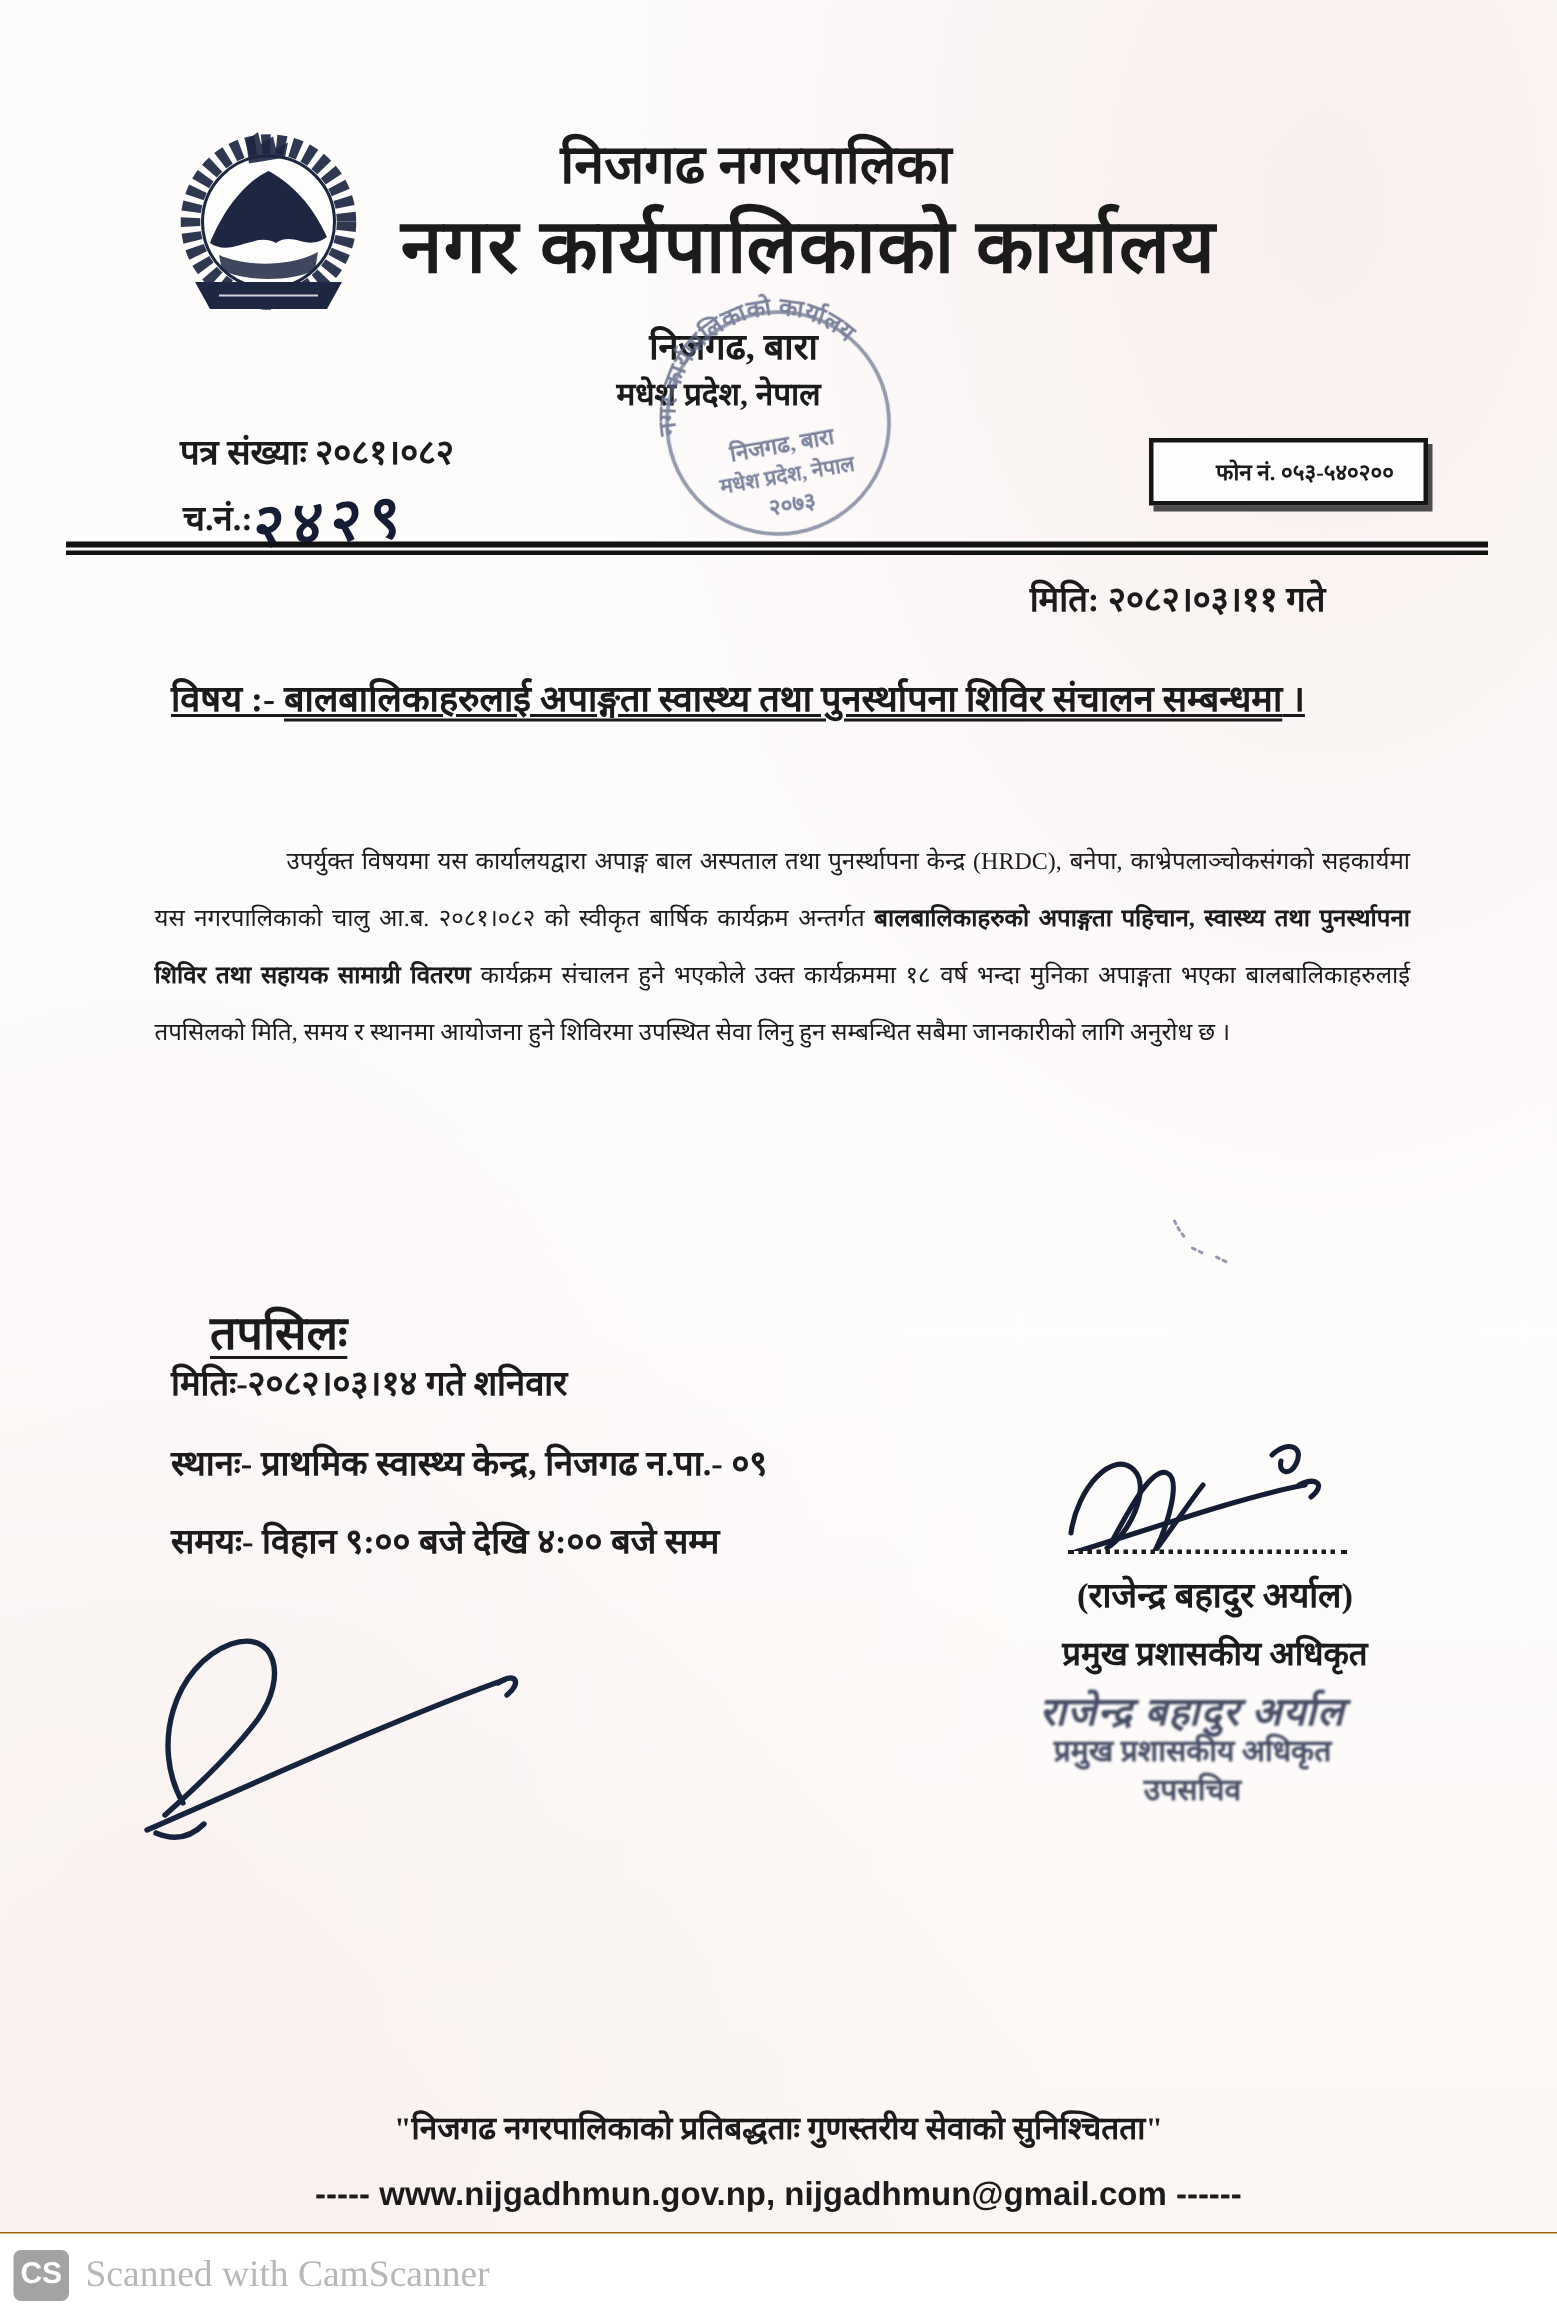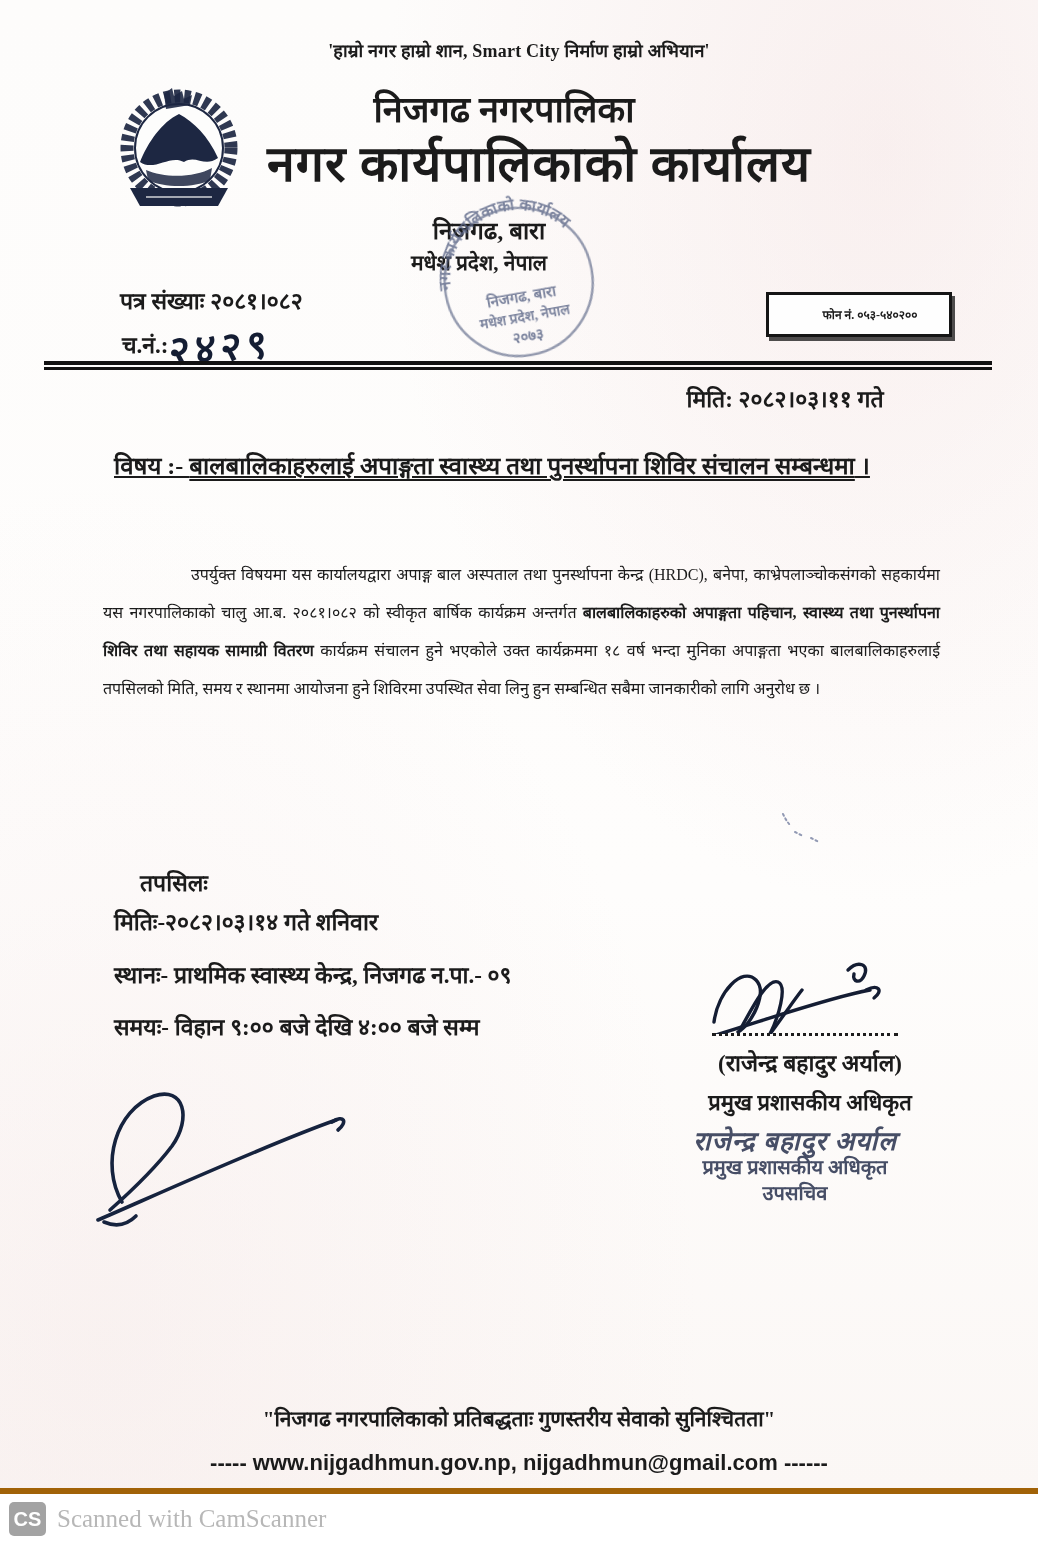--- a/index.html
+++ b/index.html
@@ -42,39 +42,39 @@
   .ch-line { left: 122px; top: 318px; font-size: 23px; }
   .ch-value {
     display: inline-block; font-size: 40px; font-weight: bold;
     color: #141d33; transform: rotate(-4deg) skewX(-6deg);
     letter-spacing: 5px; vertical-align: -8px;
   }
   .phone-box {
     left: 766px; top: 292px; width: 186px; height: 45px;
     border: 3px solid #151515; box-shadow: 3px 4px 0 rgba(20,20,20,0.75);
     display: flex; align-items: center; justify-content: center;
-    font-size: 12px; font-weight: bold; background: #fefefe; padding-left: 22px;
+    font-size: 15px; font-weight: bold; background: #fefefe; padding-left: 22px;
   }
   .rule {
     left: 44px; right: 46px; top: 361px; height: 9px;
     border-top: 4px solid #121212; border-bottom: 3px solid #121212;
   }
   .date-line { left: 620px; width: 330px; top: 382px; font-size: 23px; text-align: center; }
 
   .subject-line { left: 114px; top: 448px; font-size: 24px; text-decoration: underline; }
   .subject-underline { text-decoration: underline; text-underline-offset: 5px; text-decoration-thickness: 2px; }
 
   .body-par {
     left: 103px; right: 98px; top: 556px;
     font-size: 16px; line-height: 38px;
     text-align: justify; text-indent: 88px;
   }
 
-  .tapasil-head { left: 140px; top: 866px; font-size: 23px;
-    text-underline-offset: 5px; text-decoration-thickness: 2px; }
+  .tapasil-head { left: 140px; top: 866px; font-size: 31px;
+    text-decoration: underline; text-underline-offset: 5px; text-decoration-thickness: 2px; }
   .tapasil-item { left: 114px; font-size: 23px; }
   .t1 { top: 905px; }
   .t2 { top: 958px; }
   .t3 { top: 1010px; }
 
   .sig-svg { left: 698px; top: 948px; width: 210px; height: 86px; }
   .sig-rule { left: 712px; top: 1033px; width: 186px; border-bottom: 3px dotted #1d1d1d; }
   .sig-name { left: 650px; width: 320px; top: 1046px; font-size: 23px; text-align: center; }
   .sig-title { left: 650px; width: 320px; top: 1086px; font-size: 22px; text-align: center; }
 
@@ -87,40 +87,39 @@
   .smudge { left: 775px; top: 808px; width: 60px; height: 40px; opacity: .55; }
 
   .footer-quote { left: 0; right: 0; top: 1404px; font-size: 21px; }
   .footer-contact {
     left: 0; right: 0; top: 1450px; font-size: 22px; font-weight: bold;
     font-family: "Liberation Sans", "DejaVu Sans", sans-serif;
   }
 
   .scan-strip {
     position: absolute; left: 0; top: 1488px; width: 1038px; height: 56px;
-    background: #ffffff; border-top: 6px solid #a16207;
+    background: #ffffff; border-top: 1px solid #a16207;
     display: flex; align-items: center;
   }
   .cs-badge {
     margin-left: 9px; width: 37px; height: 34px; border-radius: 5px;
     background: #a3a3a3; color: #ffffff; font-weight: bold;
     font-family: "Liberation Sans", "DejaVu Sans", sans-serif;
     display: flex; align-items: center; justify-content: center; font-size: 20px;
   }
   .cs-text {
     margin-left: 11px; color: #b7b7b7; font-size: 25px;
     font-family: Liberation Serif, serif;
   }
 </style>
 </head>
 <body>
 
 <div class="paper">
 
-  <div class="abs slogan center b dev">'हाम्रो नगर हाम्रो शान, Smart City निर्माण हाम्रो अभियान'</div>
 
   <svg class="abs emblem" viewBox="0 0 146 134">
     <g fill="none" stroke="#1d2742">
       <circle cx="73" cy="64" r="52" stroke-width="13" stroke-dasharray="6 4" opacity="0.92"></circle>
       <circle cx="73" cy="64" r="44" stroke-width="2" fill="#fdfdfc"></circle>
     </g>
     <g fill="#1d2742">
       <path d="M34 78 C42 58 56 38 73 30 C88 38 102 52 112 74 C98 84 90 70 78 78 C64 70 48 88 34 78 Z"></path>
       <path d="M40 86 C58 94 88 94 106 84 L104 96 C88 104 58 104 42 96 Z" opacity="0.85"></path>
       <path d="M58 10 l8 -6 2 8 8 -5 2 8 8 -4 -2 10 -24 4 Z" opacity="0.9"></path>

